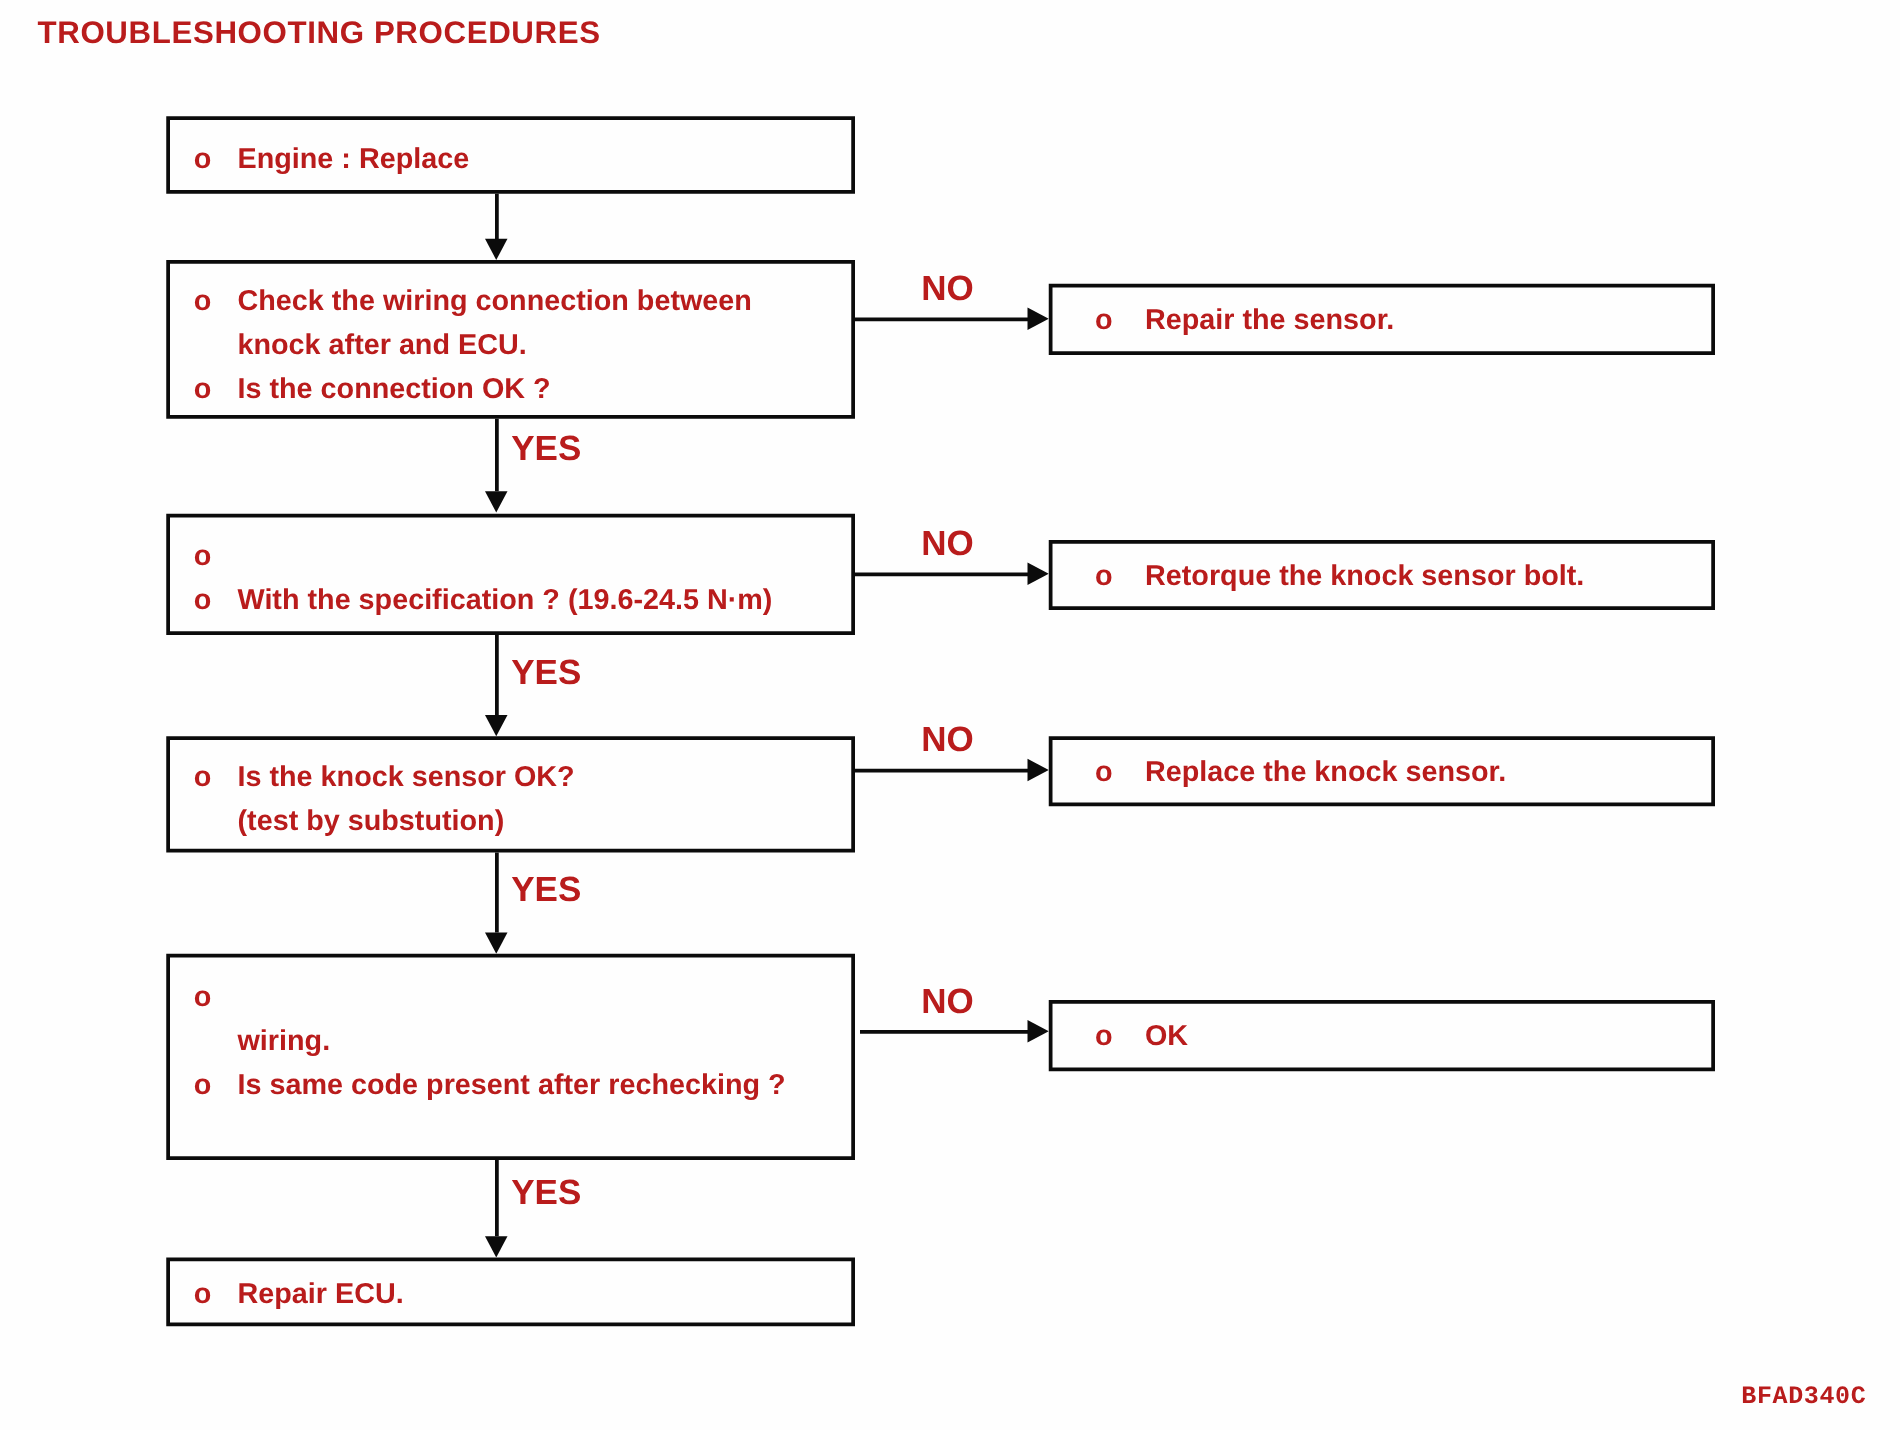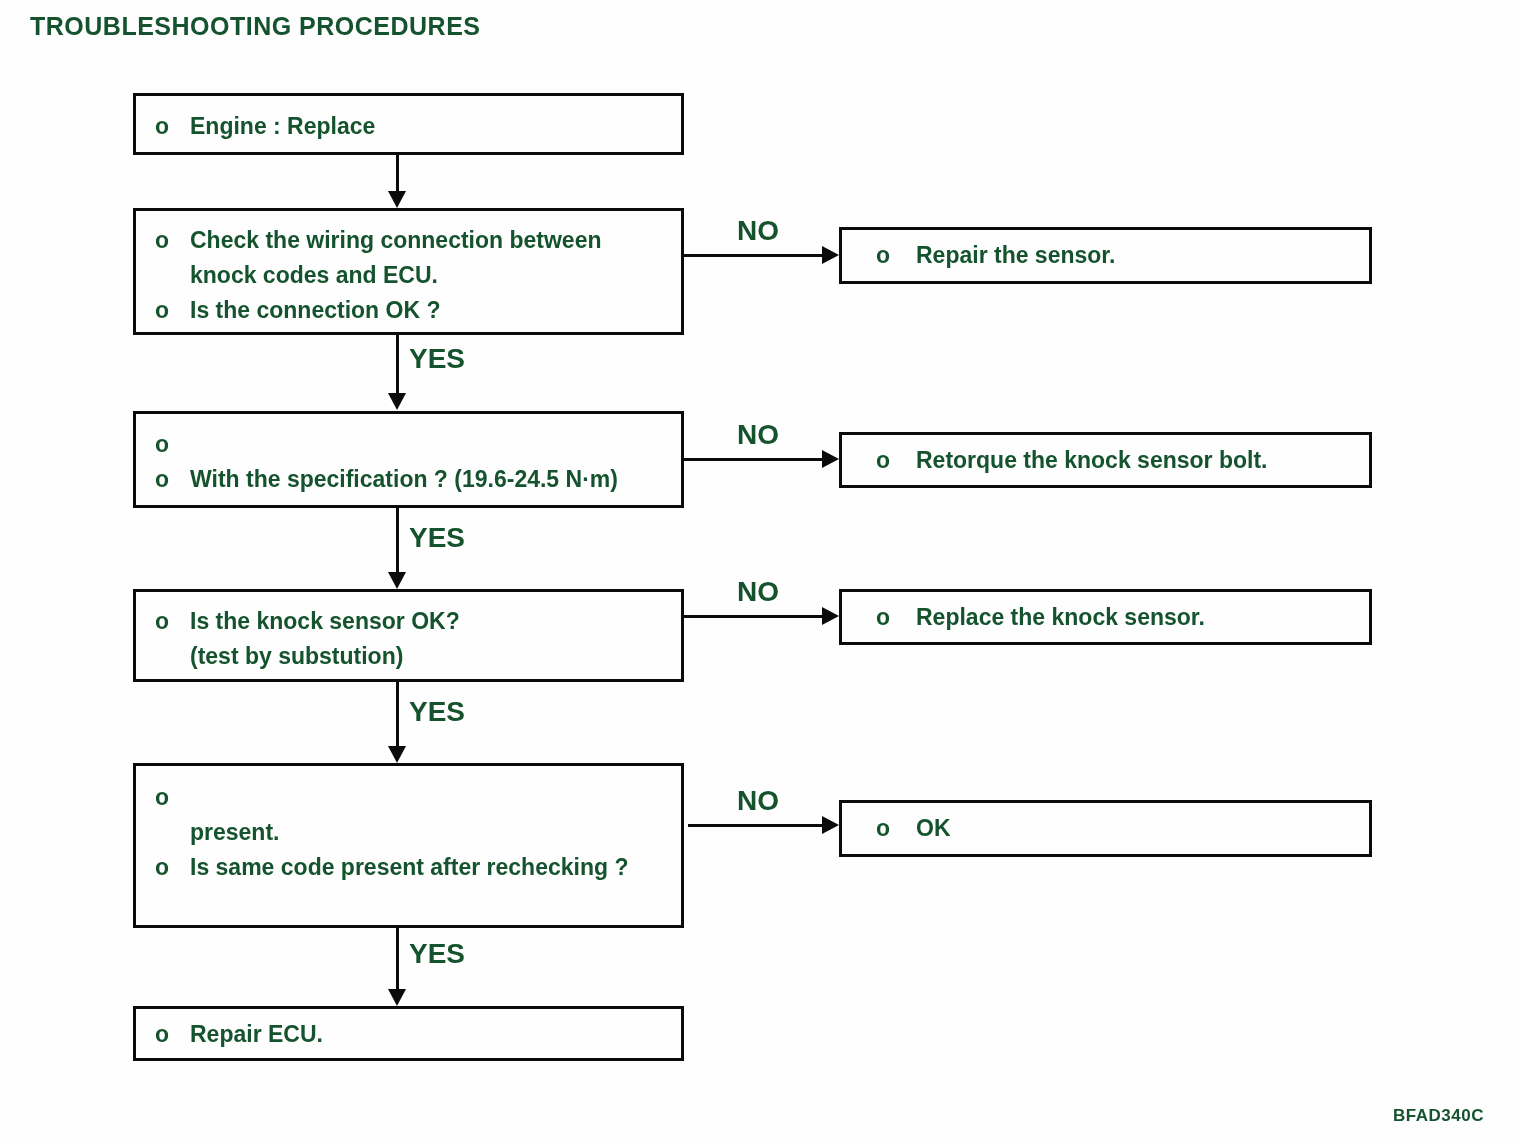--- a/index.html
+++ b/index.html
@@ -6,21 +6,21 @@
     margin: 0;
     padding: 0;
     background: #ffffff;
   }
   .page {
     position: relative;
     width: 1520px;
     height: 1144px;
     background: #fefefe;
     font-family: "Liberation Sans", sans-serif;
-    color: #14532d;
+    color: #b91c1c;
     overflow: hidden;
   }
   .title {
     position: absolute;
     left: 30px;
     top: 12px;
     margin: 0;
     font-size: 25px;
     font-weight: bold;
     letter-spacing: 0.5px;
@@ -86,23 +86,24 @@
   .lbl {
     position: absolute;
     font-size: 28px;
     font-weight: bold;
     line-height: 28px;
   }
   .figcode {
     position: absolute;
     left: 1393px;
     top: 1106px;
-    font-size: 17px;
+    font-size: 20px;
     font-weight: bold;
     letter-spacing: 0.5px;
+    font-family: Liberation Mono, monospace;
   }
 </style>
 </head>
 <body>
 
 <div class="page">
 
   <h1 class="title">TROUBLESHOOTING PROCEDURES</h1>
 
   <div class="box leftcol" style="top:93px;height:62px;padding-top:13px">
@@ -115,21 +116,21 @@
   <div class="vline" style="left:396px;top:155px;height:37px"></div>
   <div class="ah-d" style="left:388px;top:191px"></div>
 
   <div class="box leftcol" style="top:208px;height:127px">
     <div class="bline">
       <span class="bullet">o</span>
       <span class="txt">Check the wiring connection between</span>
     </div>
     <div class="bline">
       <span class="bullet"></span>
-      <span class="txt">knock codes and ECU.</span>
+      <span class="txt">knock after and ECU.</span>
     </div>
     <div class="bline">
       <span class="bullet">o</span>
       <span class="txt">Is the connection OK ?</span>
     </div>
   </div>
 
   <div class="lbl" style="left:737px;top:217px">NO</div>
   <div class="hline" style="left:684px;top:254px;width:139px"></div>
   <div class="ah-r" style="left:822px;top:246px"></div>
@@ -192,21 +193,21 @@
   <div class="vline" style="left:396px;top:682px;height:64px"></div>
   <div class="lbl" style="left:409px;top:698px">YES</div>
   <div class="ah-d" style="left:388px;top:746px"></div>
 
   <div class="box leftcol" style="top:763px;height:165px;padding-top:14px">
     <div class="bline">
       <span class="bullet">o</span>
     </div>
     <div class="bline">
       <span class="bullet"></span>
-      <span class="txt">present.</span>
+      <span class="txt">wiring.</span>
     </div>
     <div class="bline">
       <span class="bullet">o</span>
       <span class="txt">Is same code present after rechecking ?</span>
     </div>
   </div>
 
   <div class="lbl" style="left:737px;top:787px">NO</div>
   <div class="hline" style="left:688px;top:824px;width:135px"></div>
   <div class="ah-r" style="left:822px;top:816px"></div>

